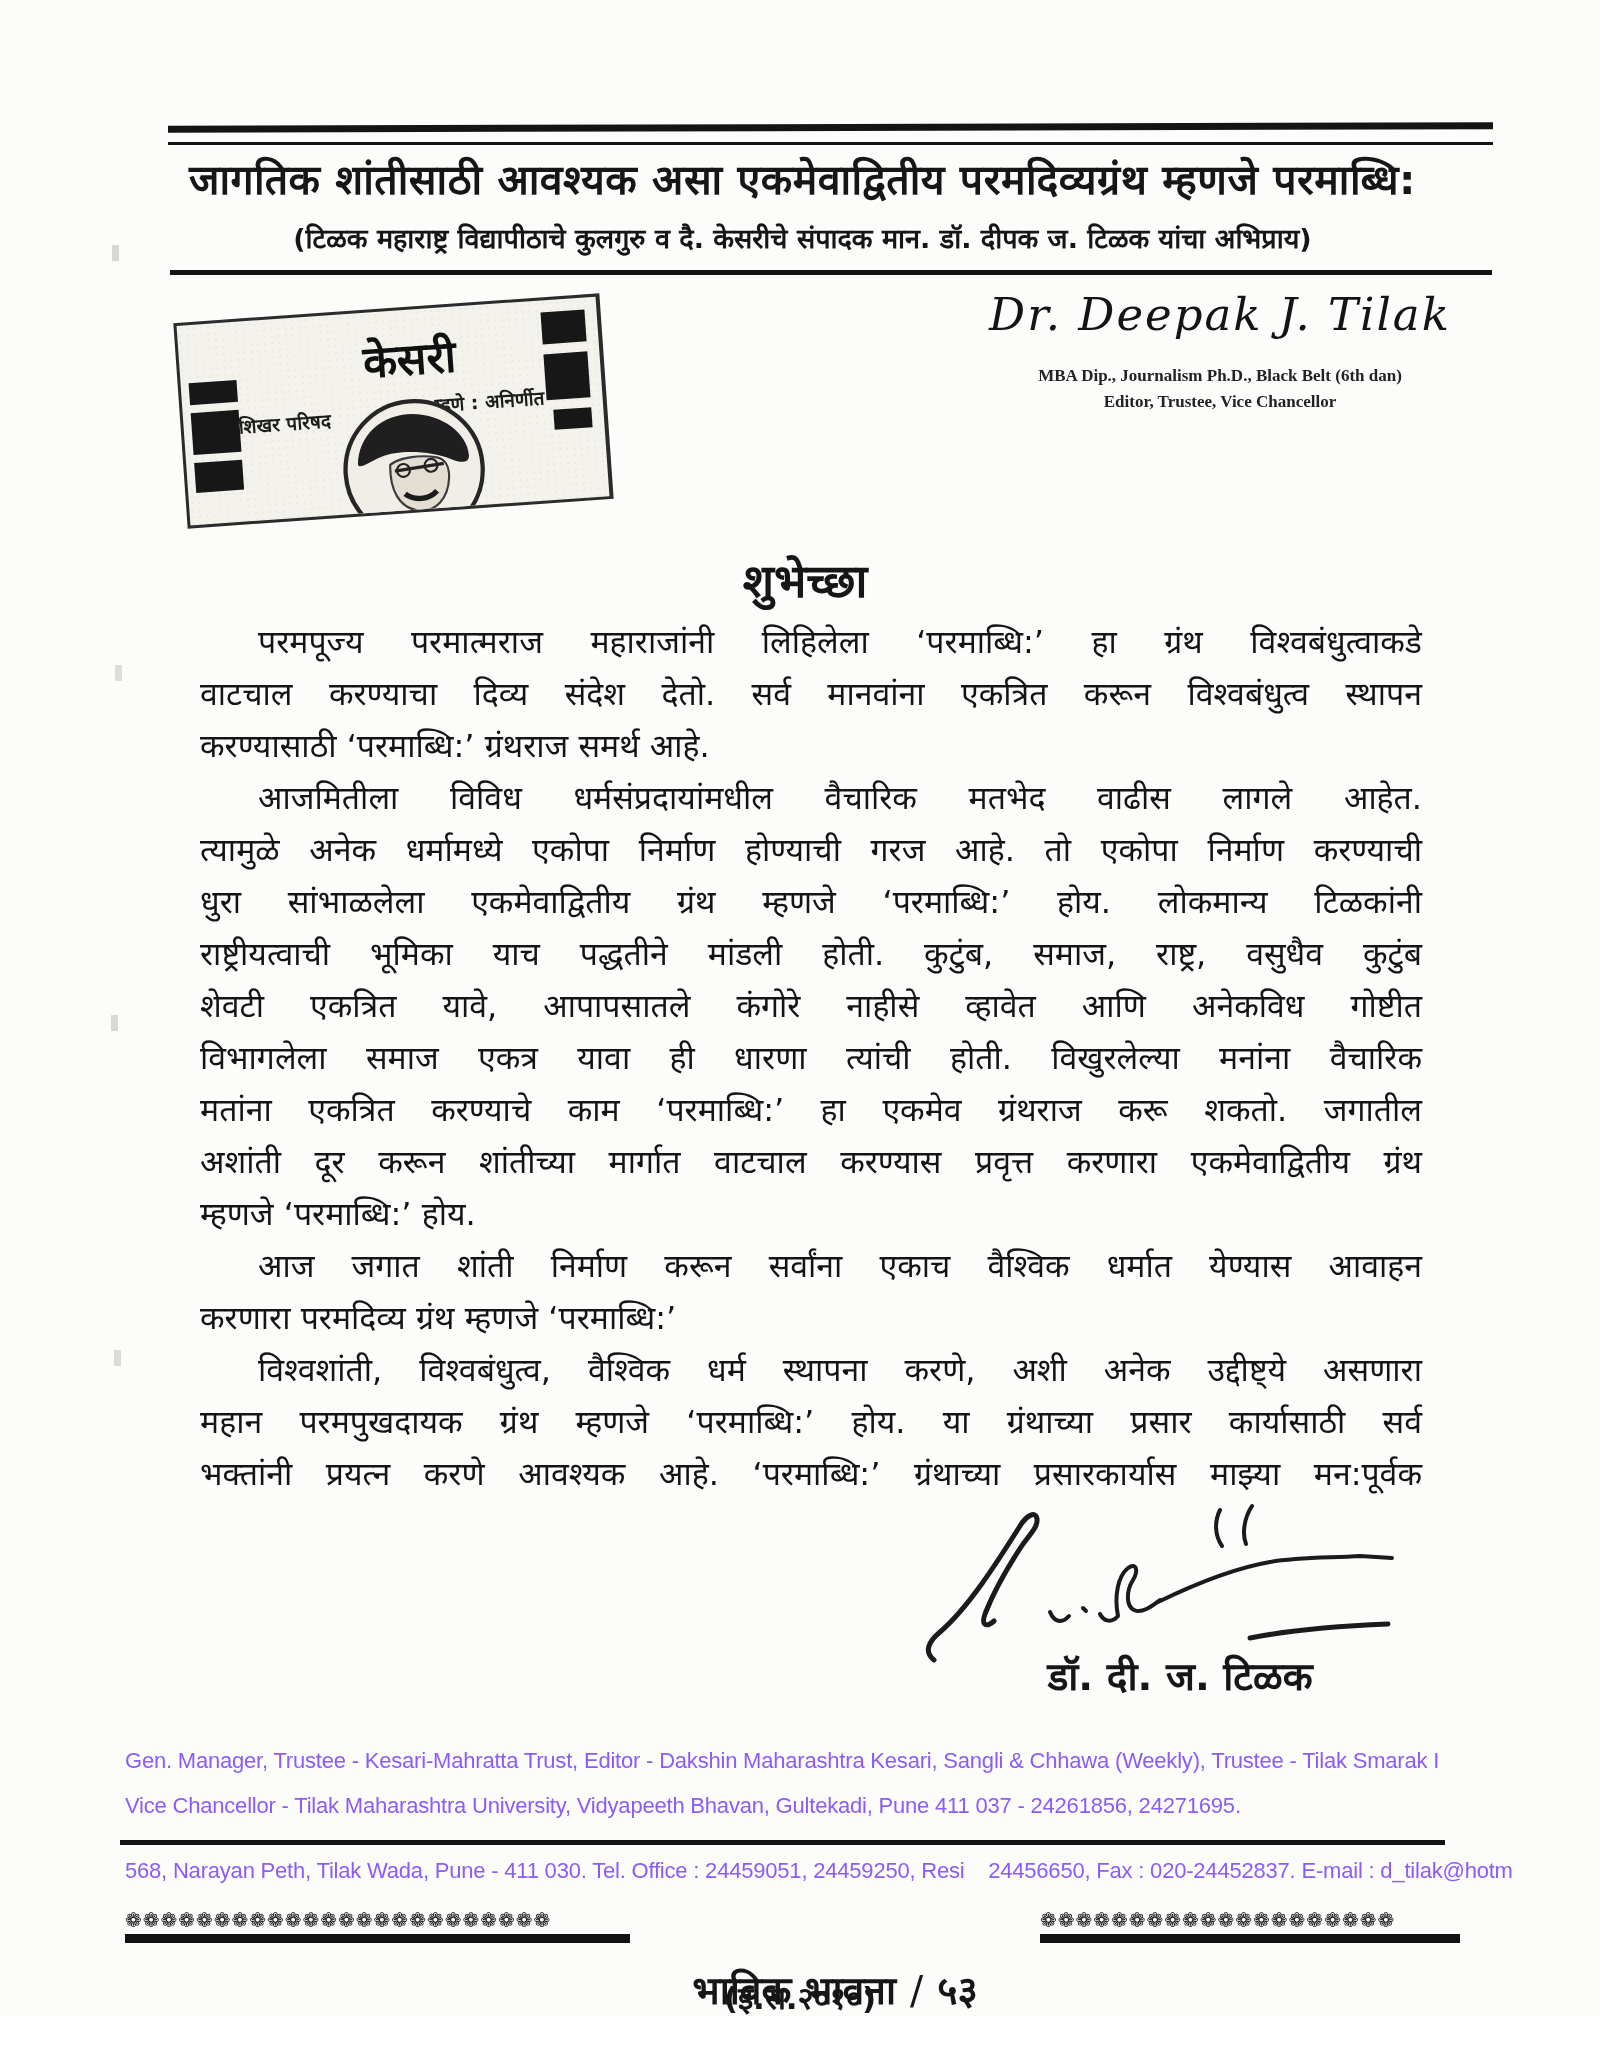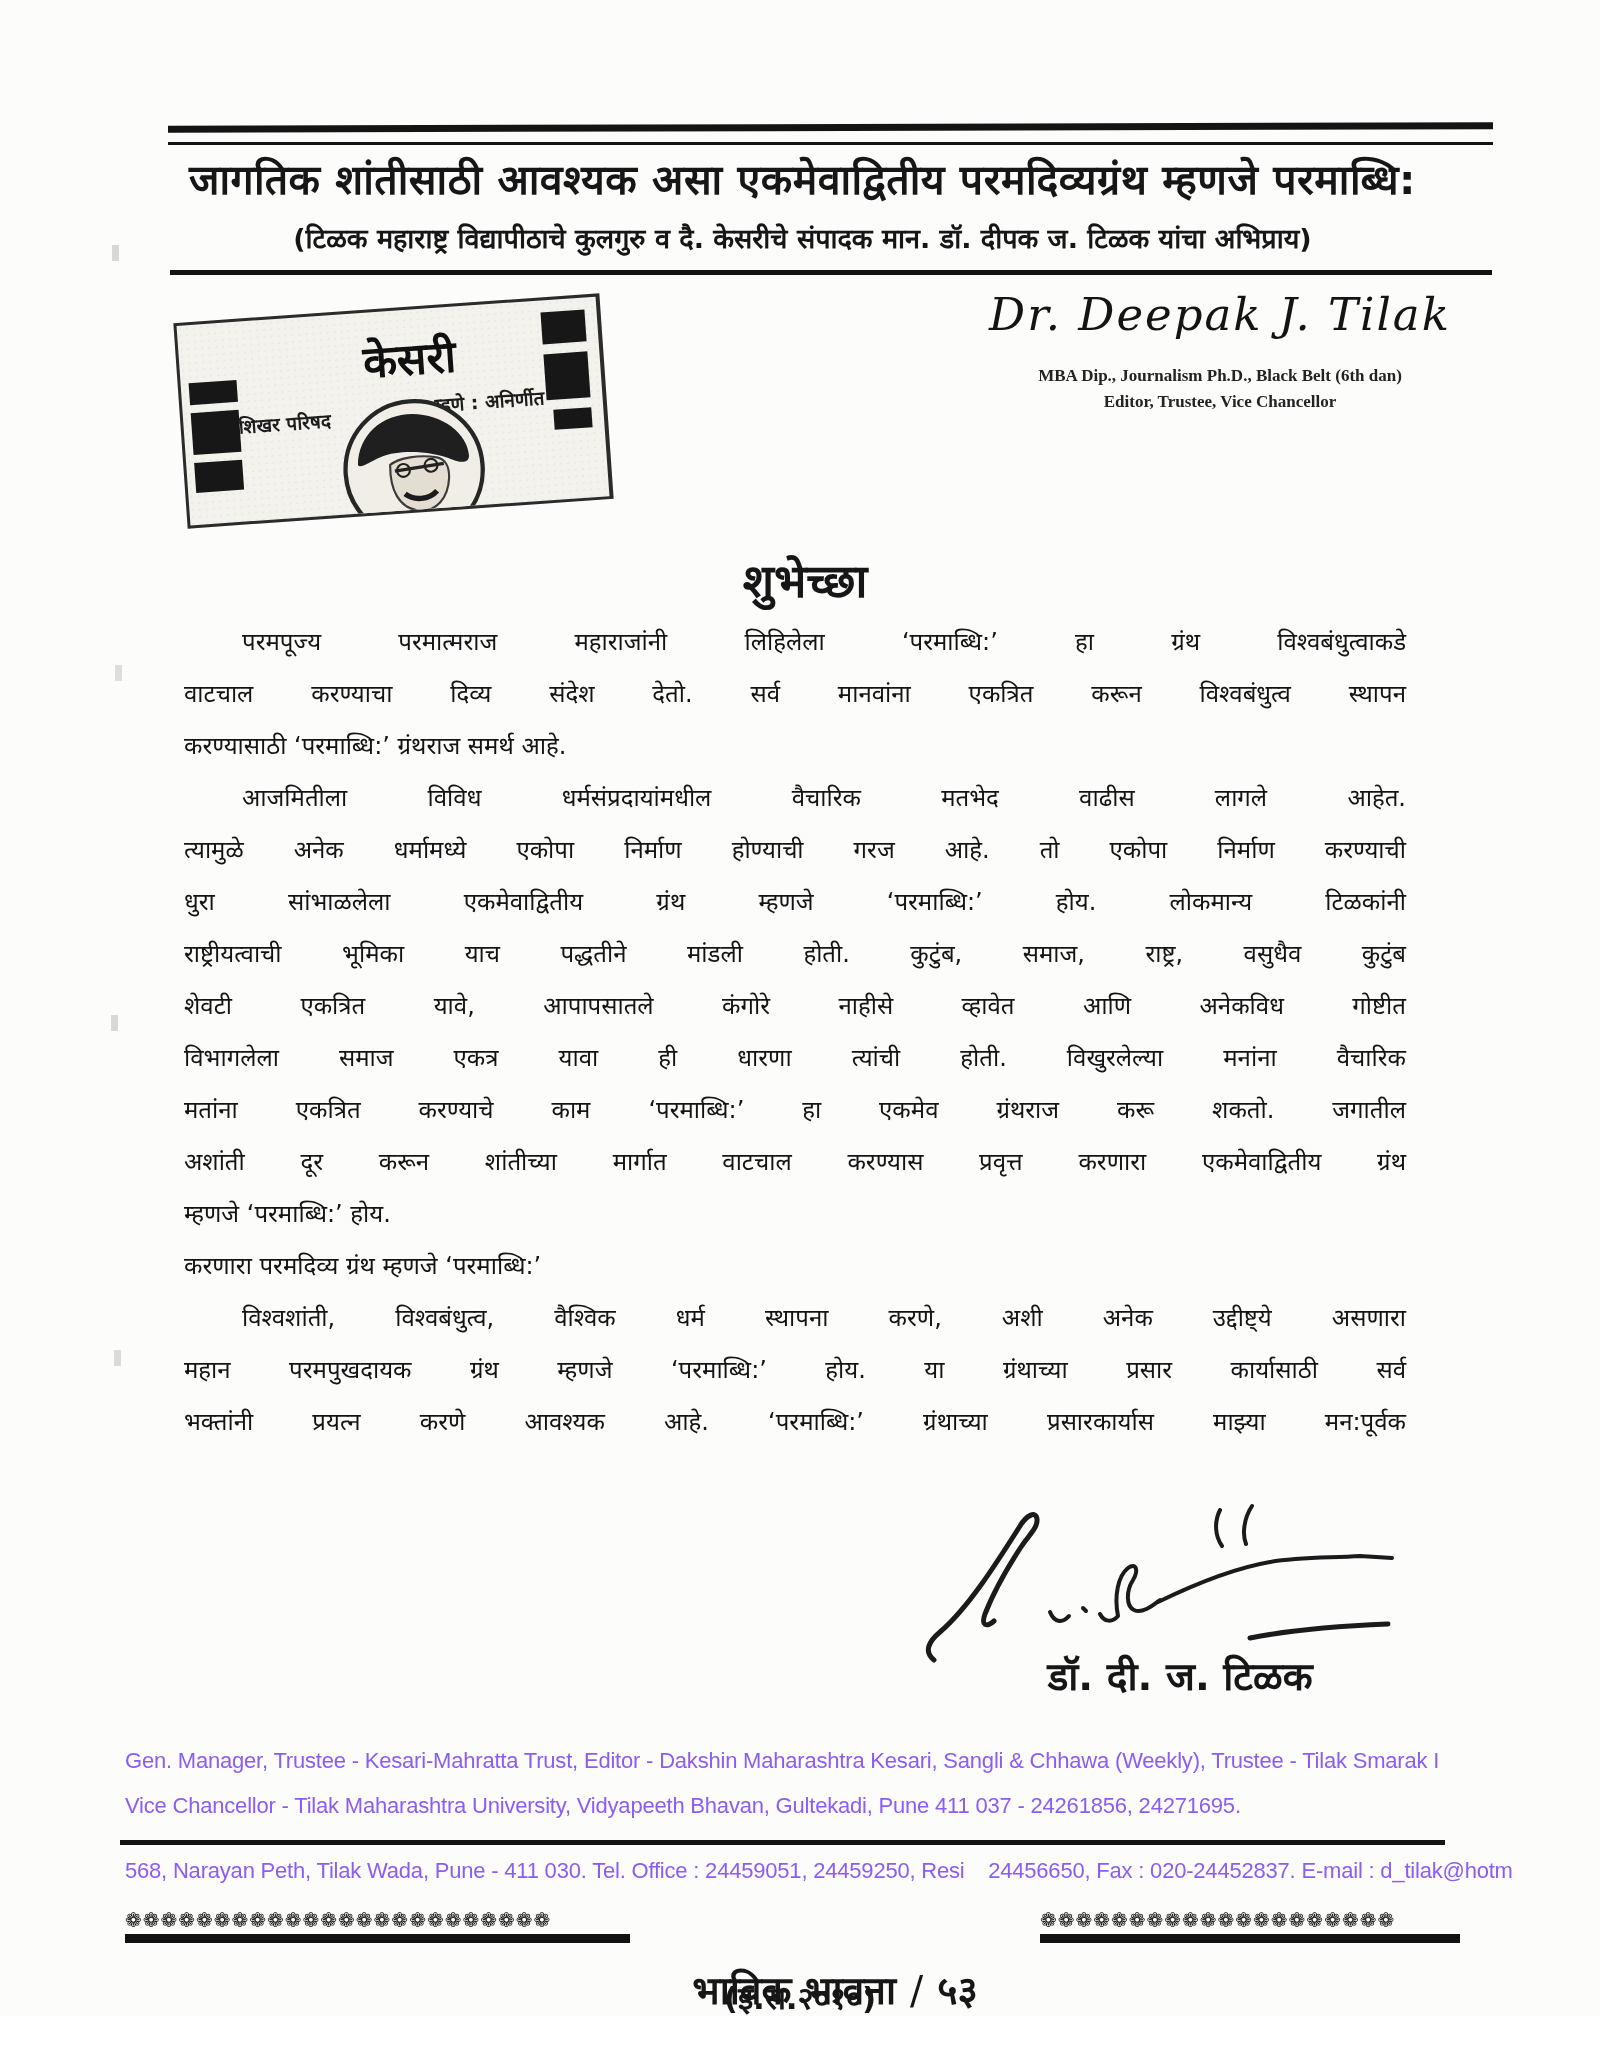--- a/index.html
+++ b/index.html
@@ -31,21 +31,21 @@
   
   .author-name{position:absolute;left:980px;top:288px;width:480px;text-align:center;
     font-family:"DejaVu Serif",serif;font-style:italic;font-size:45px;letter-spacing:2px;color:#141414;}
   .cred{position:absolute;left:980px;width:480px;text-align:center;
     font-family:Liberation Serif, serif;font-weight:700;font-size:17px;color:#232323;}
   .cred1{top:366px;} .cred2{top:392px;}
   
   .greeting{position:absolute;left:195px;top:533px;width:1220px;text-align:center;
     font-size:46px;font-weight:700;margin-top:15px;}
   
-  .body-text{position:absolute;left:184px;top:616px;width:1222px;font-size:24px;color:#141414;}
+  .body-text{position:absolute;left:200px;top:616px;width:1222px;font-size:32px;color:#141414;}
   .bl{height:52px;line-height:52px;text-align:justify;text-justify:inter-word;}
   .j{text-align-last:justify;}
   .l{text-align-last:left;}
   .ind{text-indent:58px;}
   
   .sig-svg{position:absolute;left:920px;top:1492px;width:500px;height:175px;}
   .sig-name{position:absolute;left:960px;top:1648px;width:440px;text-align:center;
     font-size:39px;font-weight:600;}
   
   .footer-line{position:absolute;left:125px;width:1475px;font-family:"Liberation Sans",sans-serif;
@@ -116,20 +116,21 @@
     <div class="bl l">करण्यासाठी ‘परमाब्धि:’ ग्रंथराज समर्थ आहे.</div>
     <div class="bl ind j">आजमितीला विविध धर्मसंप्रदायांमधील वैचारिक मतभेद वाढीस लागले आहेत.</div>
     <div class="bl j">त्यामुळे अनेक धर्मामध्ये एकोपा निर्माण होण्याची गरज आहे. तो एकोपा निर्माण करण्याची</div>
     <div class="bl j">धुरा सांभाळलेला एकमेवाद्वितीय ग्रंथ म्हणजे ‘परमाब्धि:’ होय. लोकमान्य टिळकांनी</div>
     <div class="bl j">राष्ट्रीयत्वाची भूमिका याच पद्धतीने मांडली होती. कुटुंब, समाज, राष्ट्र, वसुधैव कुटुंब</div>
     <div class="bl j">शेवटी एकत्रित यावे, आपापसातले कंगोरे नाहीसे व्हावेत आणि अनेकविध गोष्टीत</div>
     <div class="bl j">विभागलेला समाज एकत्र यावा ही धारणा त्यांची होती. विखुरलेल्या मनांना वैचारिक</div>
     <div class="bl j">मतांना एकत्रित करण्याचे काम ‘परमाब्धि:’ हा एकमेव ग्रंथराज करू शकतो. जगातील</div>
     <div class="bl j">अशांती दूर करून शांतीच्या मार्गात वाटचाल करण्यास प्रवृत्त करणारा एकमेवाद्वितीय ग्रंथ</div>
     <div class="bl l">म्हणजे ‘परमाब्धि:’ होय.</div>
+    <div class="bl ind j">आज जगात शांती निर्माण करून सर्वांना एकाच वैश्विक धर्मात येण्यास आवाहन</div>
     <div class="bl l">करणारा परमदिव्य ग्रंथ म्हणजे ‘परमाब्धि:’</div>
     <div class="bl ind j">विश्वशांती, विश्वबंधुत्व, वैश्विक धर्म स्थापना करणे, अशी अनेक उद्दीष्ट्ये असणारा</div>
     <div class="bl j">महान परमपुखदायक ग्रंथ म्हणजे ‘परमाब्धि:’ होय. या ग्रंथाच्या प्रसार कार्यासाठी सर्व</div>
     <div class="bl j">भक्तांनी प्रयत्न करणे आवश्यक आहे. ‘परमाब्धि:’ ग्रंथाच्या प्रसारकार्यास माझ्या मन:पूर्वक</div>
   </div>
 
   <svg class="sig-svg" viewBox="0 0 500 175" fill="none" stroke="#1b1b1b" stroke-linecap="round" stroke-linejoin="round">
     <path stroke-width="5" d="M14 168 C4 160 8 150 20 140 C48 116 76 72 100 34 C106 24 116 18 117 27 C118 36 108 44 101 55 C86 78 72 104 65 122 C61 133 66 136 74 129"></path>
     <path stroke-width="4" d="M130 120 C134 130 142 132 149 124"></path>
     <path stroke-width="4" d="M163 116 l3 3"></path>

